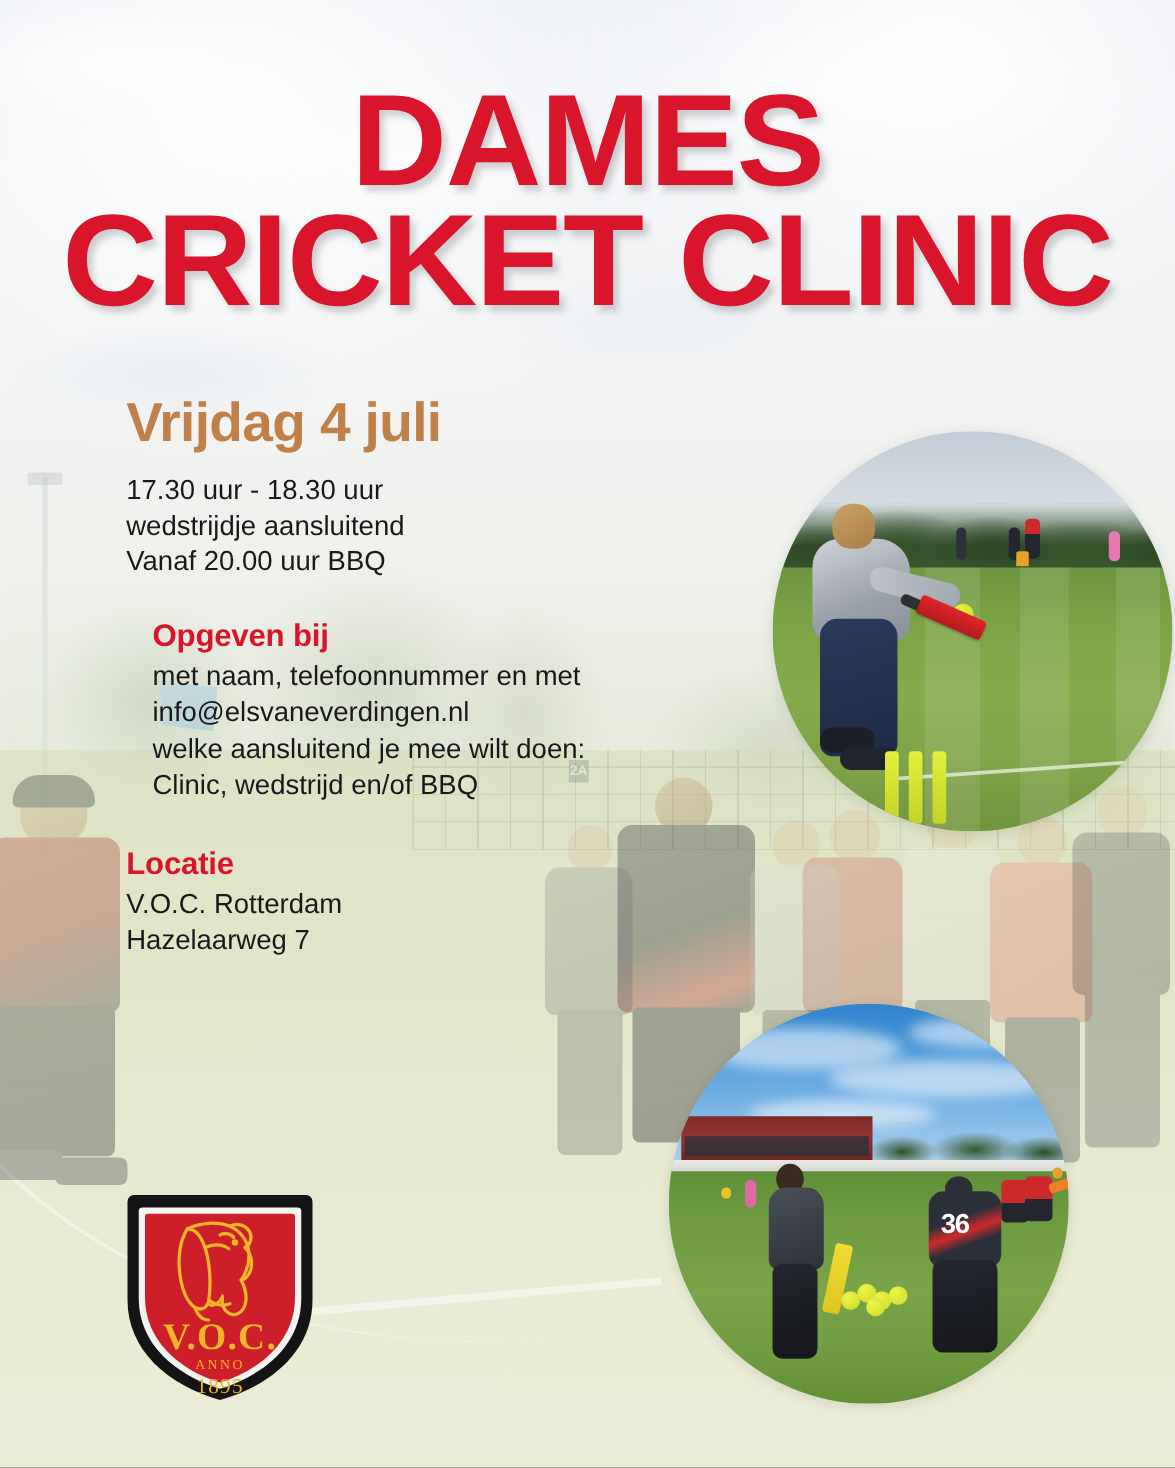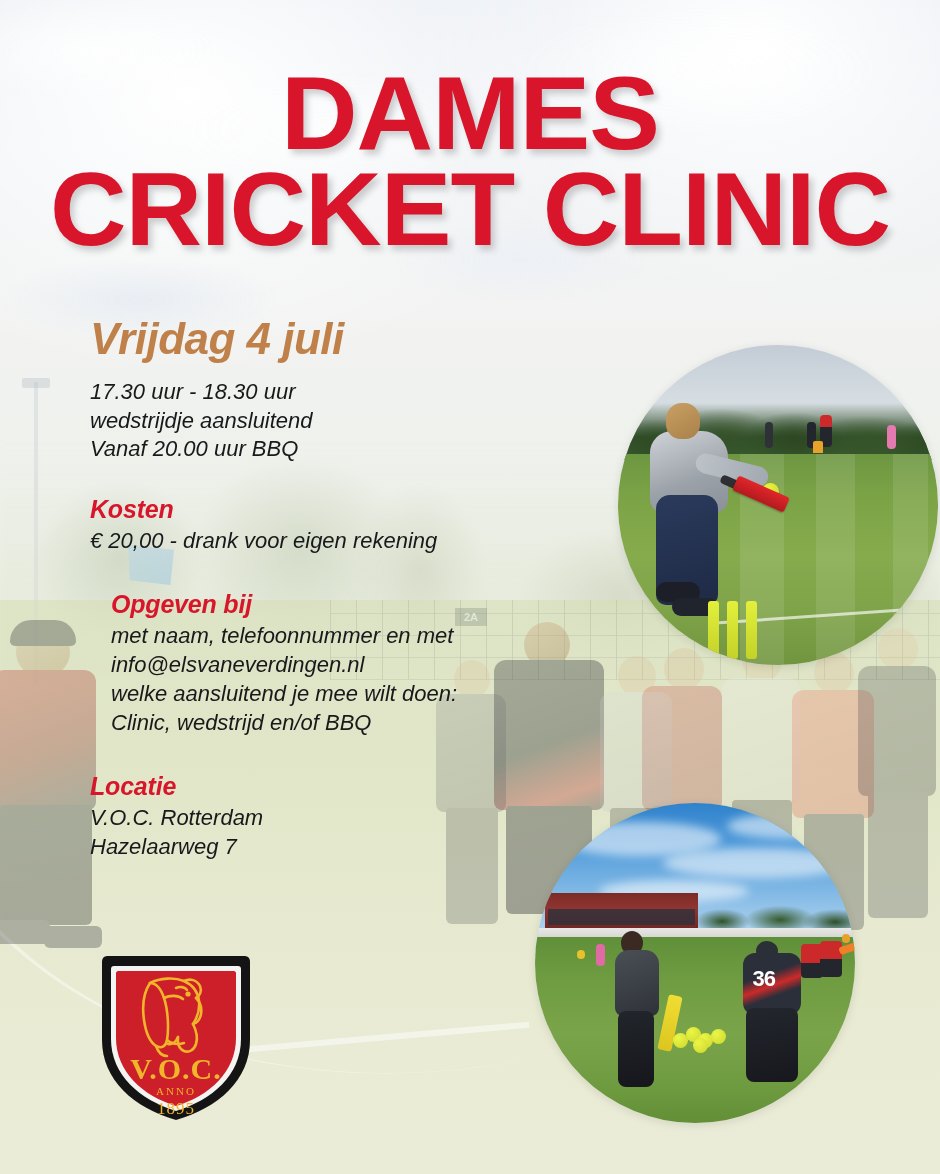--- a/index.html
+++ b/index.html
@@ -91,21 +91,21 @@
   }
   
   .bg-fence{
     position:absolute;left:330px;top:600px;width:610px;height:80px;
     opacity:.16;
     background:
       repeating-linear-gradient(90deg, rgba(90,100,90,.9) 0 1px, rgba(255,255,255,0) 1px 26px),
       repeating-linear-gradient(0deg, rgba(90,100,90,.7) 0 1px, rgba(255,255,255,0) 1px 22px);
   }
   .bg-sign{
-    position:absolute;left:455px;top:608px;width:32px;height:18px;
+    position:absolute;left:455px;top:608px;width:16px;height:18px;
     background:rgba(120,128,120,.30);color:rgba(255,255,255,.55);
     font-size:11px;line-height:18px;text-align:center;font-weight:700;
   }
 
   
   .bg-person{position:absolute;opacity:.30;filter:blur(.4px);}
   .fig-torso{position:absolute;border-radius:12px 12px 8px 8px;}
   .fig-legs{position:absolute;border-radius:4px 4px 6px 6px;}
   .fig-head{position:absolute;border-radius:50%;}
   .fig-shoe{position:absolute;border-radius:6px;background:#2a2d33;}
@@ -121,23 +121,22 @@
     line-height:0.92;
     letter-spacing:-1px;
     transform:scaleX(1.02);
     text-shadow:4px 5px 6px rgba(90,90,95,.28);
   }
   .headline .l1{display:block;}
   .headline .l2{display:block;}
 
   
   .info{
-    position:absolute;left:90px;top:316px;width:470px;
+    position:absolute;left:101px;top:316px;width:470px;
     color:#1a1a1a;
-    font-style:italic;
   }
   .date{
     color:#c0804a;
     font-weight:bold;
     font-size:44px;
     line-height:1.05;
     letter-spacing:-.5px;
     margin-bottom:16px;
   }
   .times{
@@ -313,26 +312,20 @@
   <div class="info">
 
     <div class="date">Vrijdag 4 juli</div>
 
     <div class="times">
       <div>17.30 uur - 18.30 uur</div>
       <div>wedstrijdje aansluitend</div>
       <div>Vanaf 20.00 uur BBQ</div>
     </div>
 
-    <div class="sect kosten">
-      <div class="sect-h">Kosten</div>
-      <div class="sect-b">
-        <div>€ 20,00 - drank voor eigen rekening</div>
-      </div>
-    </div>
 
     <div class="sect opgeven">
       <div class="sect-h">Opgeven bij</div>
       <div class="sect-b">
         <div>met naam, telefoonnummer en met</div>
         <div>info@elsvaneverdingen.nl</div>
         <div>welke aansluitend je mee wilt doen:</div>
         <div>Clinic, wedstrijd en/of BBQ</div>
       </div>
     </div>

